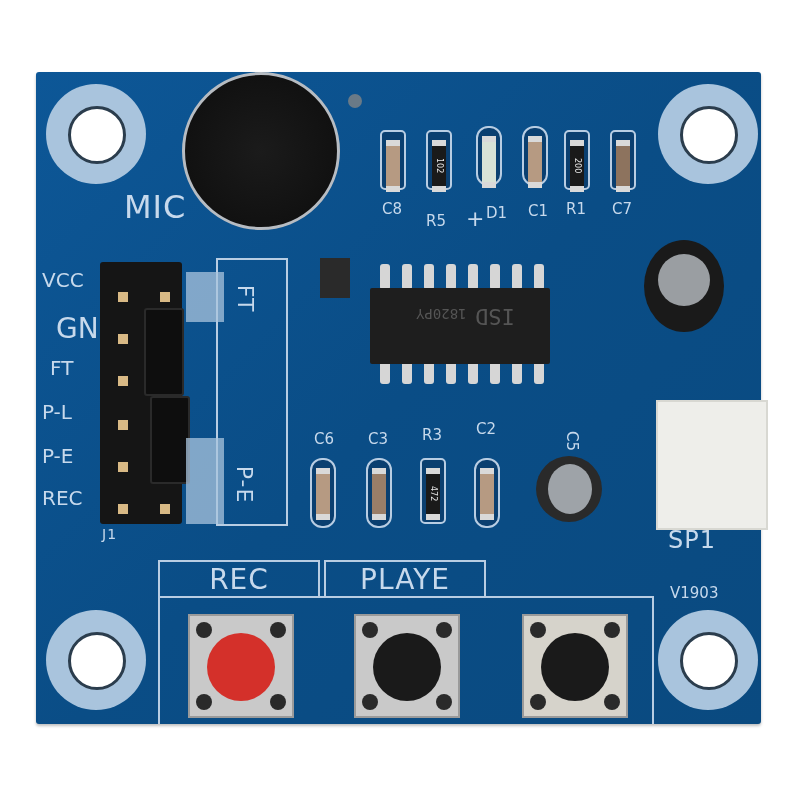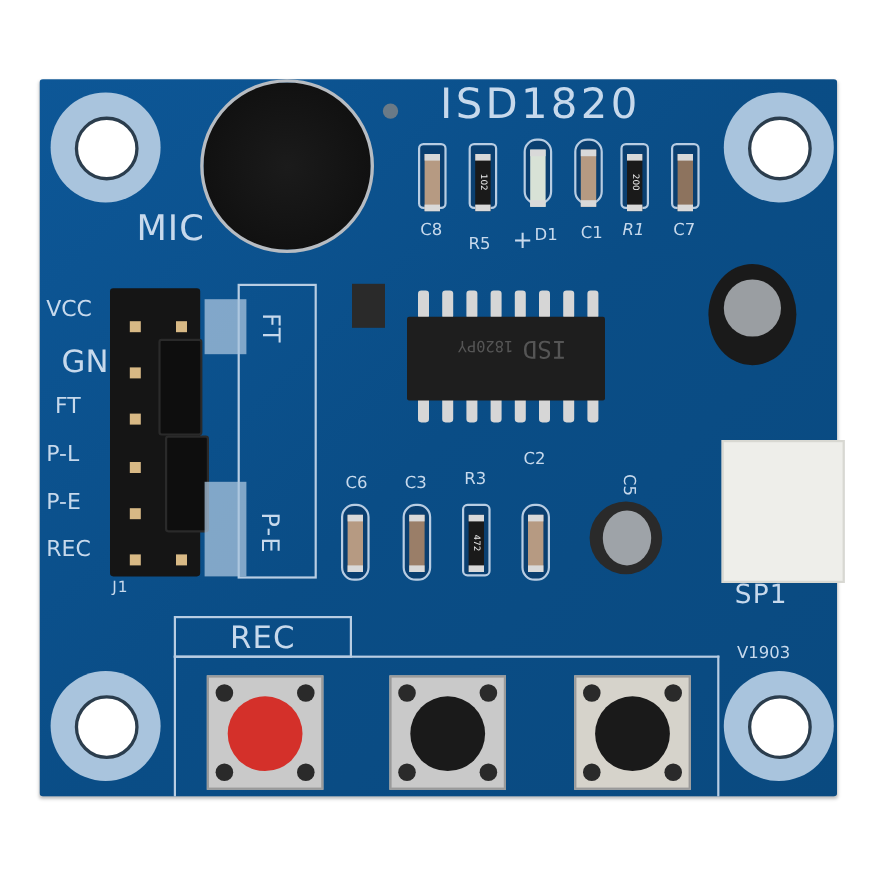--- a/index.html
+++ b/index.html
@@ -32,21 +32,20 @@
 </head>
 <body>
 
 <div class="board">
 
   <div class="hole" style="left:10px;top:12px;"></div>
   <div class="hole" style="left:622px;top:12px;"></div>
   <div class="hole" style="left:10px;top:538px;"></div>
   <div class="hole" style="left:622px;top:538px;"></div>
 
-  <div class="silk" style="left:364px;top:0px;font-size:38px;font-family:'DejaVu Sans',sans-serif;letter-spacing:3px;">ISD1820</div>
 
   <div class="mic" style="left:146px;top:0px;"></div>
   <div class="silk" style="left:88px;top:116px;font-size:32px;">MIC</div>
   <div style="position:absolute;left:312px;top:22px;width:14px;height:14px;border-radius:50%;background:#6a7a87;"></div>
 
   <div class="smd" style="left:344px;top:58px;">
       <div class="body"></div>
     </div>
   <div class="smd" style="left:390px;top:58px;">
       <div class="body res">102</div>
@@ -62,21 +61,21 @@
     </div>
   <div class="smd" style="left:574px;top:58px;">
       <div class="body" style="background:#8d735e;"></div>
     </div>
 
   <div class="lbl" style="left:346px;top:128px;">C8</div>
   <div class="lbl" style="left:390px;top:140px;">R5</div>
   <div class="lbl" style="left:430px;top:134px;font-size:22px;">+</div>
   <div class="lbl" style="left:450px;top:132px;">D1</div>
   <div class="lbl" style="left:492px;top:130px;">C1</div>
-  <div class="lbl" style="left:530px;top:128px;font-style:italic;">R1</div>
+  <div class="lbl" style="left:530px;top:128px;">R1</div>
   <div class="lbl" style="left:576px;top:128px;">C7</div>
 
   <div style="position:absolute;left:284px;top:186px;width:30px;height:40px;background:#2a2a2a;"></div>
 
   <div>
     <div class="pin" style="left:344px;top:192px;"></div>
       <div class="pin" style="left:366px;top:192px;"></div>
     <div class="pin" style="left:388px;top:192px;"></div>
       <div class="pin" style="left:410px;top:192px;"></div>
     <div class="pin" style="left:432px;top:192px;"></div>
@@ -133,21 +132,21 @@
 
   <div style="position:absolute;left:180px;top:186px;width:72px;height:268px;border:2px solid #b8cde3;box-sizing:border-box;"></div>
   <div style="position:absolute;left:150px;top:200px;width:38px;height:50px;background:#a9c4dd;opacity:.75;"></div>
   <div style="position:absolute;left:150px;top:366px;width:38px;height:86px;background:#a9c4dd;opacity:.75;"></div>
   <div class="silk" style="left:196px;top:214px;font-size:22px;transform:rotate(90deg);">FT</div>
   <div class="silk" style="left:190px;top:400px;font-size:22px;transform:rotate(90deg);">P-E</div>
 
   <div class="lbl" style="left:278px;top:358px;">C6</div>
   <div class="lbl" style="left:332px;top:358px;">C3</div>
   <div class="lbl" style="left:386px;top:354px;">R3</div>
-  <div class="lbl" style="left:440px;top:336px;">C2</div>
+  <div class="lbl" style="left:440px;top:348px;">C2</div>
   <div class="lbl" style="left:526px;top:360px;transform:rotate(90deg);">C5</div>
 
   <div class="smd" style="left:274px;top:386px;border-radius:12px;height:70px;">
       <div class="body"></div>
     </div>
   <div class="smd" style="left:330px;top:386px;border-radius:12px;height:70px;">
       <div class="body" style="background:#9a7e68;"></div>
     </div>
   <div class="smd" style="left:384px;top:386px;height:66px;">
       <div class="body res">472</div>
@@ -157,20 +156,21 @@
     </div>
   <div class="cap-el" style="left:500px;top:384px;width:66px;height:66px;background:#2a2a2a;">
     <div style="position:absolute;left:12px;top:8px;width:44px;height:50px;border-radius:50%;background:#9ea3a8;"></div>
   </div>
 
   <div class="conn" style="left:620px;top:328px;"></div>
   <div class="silk" style="left:632px;top:454px;font-size:24px;">SP1</div>
   <div class="silk" style="left:634px;top:512px;font-size:15px;letter-spacing:0;">V1903</div>
 
   <div class="btnlabel" style="left:122px;top:488px;width:162px;">REC</div>
+  <div class="btnlabel" style="left:288px;top:488px;width:162px;">PLAYE</div>
 
   <div style="position:absolute;left:122px;top:524px;width:496px;height:128px;border:2px solid #b8cde3;border-bottom:none;box-sizing:border-box;"></div>
 
   <div class="btn-base" style="left:152px;top:542px;">
     <div class="dot" style="left:6px;top:6px;"></div>
       <div class="dot" style="right:6px;top:6px;"></div>
     <div class="dot" style="left:6px;bottom:6px;"></div>
       <div class="dot" style="right:6px;bottom:6px;"></div>
     <div class="btn-cap" style="background:#d4302a;"></div>
   </div>

